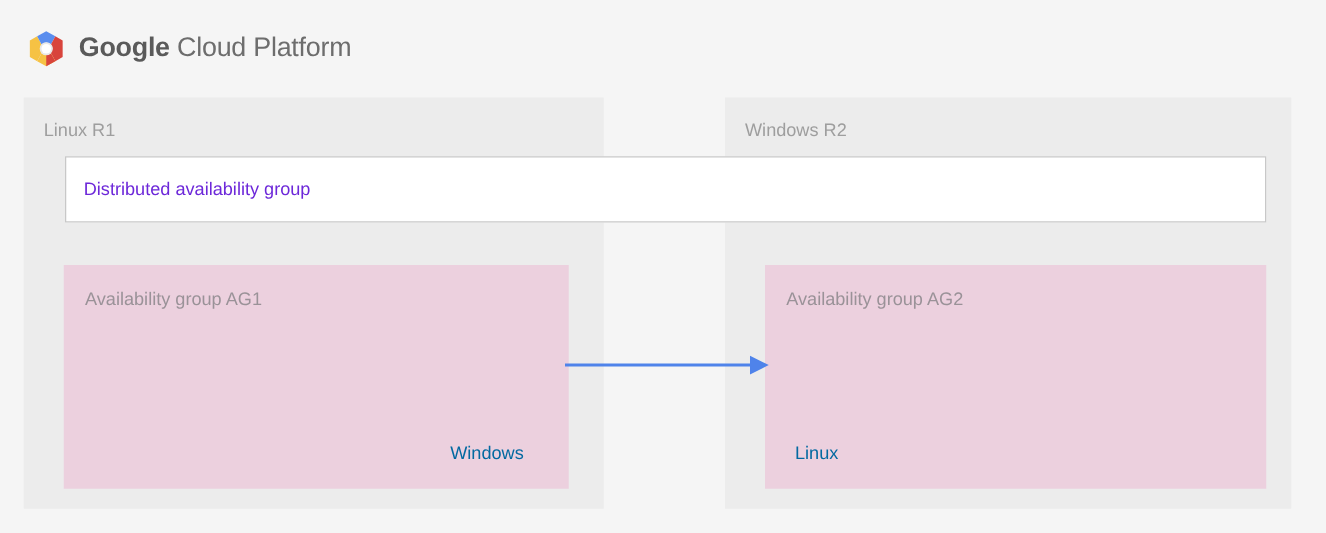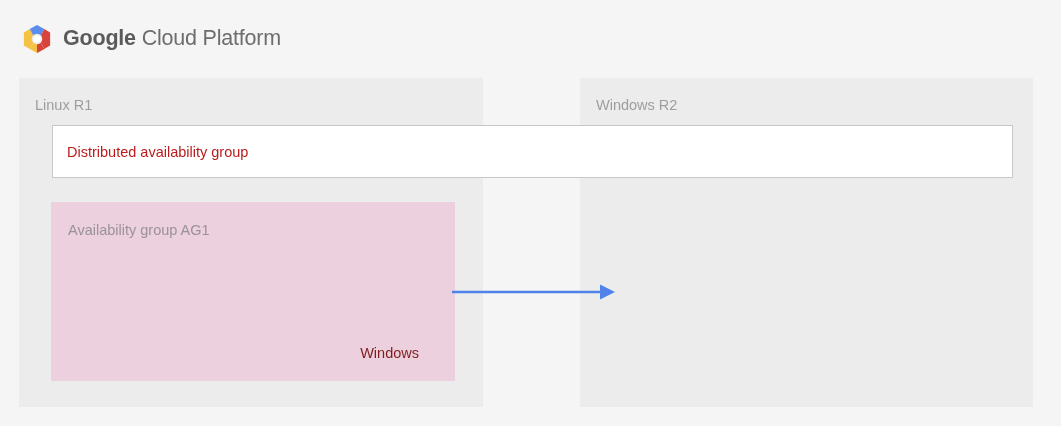--- a/index.html
+++ b/index.html
@@ -93,29 +93,30 @@
     background: #ffffff;
     border: 1px solid #c8c8c8;
     box-sizing: border-box;
   }
   #dag-band-label {
     position: absolute;
     left: 14px;
     top: 50%;
     transform: translateY(-50%);
     font-size: 14.5px;
-    color: #b91c1c;
+    color: #6d28d9;
     white-space: nowrap;
   }
 
   
   .ag-box {
     position: absolute;
     background: #ecd0de;
     box-sizing: border-box;
+    margin-top: 10px;
   }
   #ag-box-1 {
     left: 51px;
     top: 202px;
     width: 404px;
     height: 179px;
   }
   #ag-box-2 {
     left: 612px;
     top: 202px;
@@ -127,21 +128,21 @@
     left: 17px;
     top: 20px;
     font-size: 14.5px;
     color: #9a9298;
     white-space: nowrap;
   }
   .os-label {
     position: absolute;
     bottom: 20px;
     font-size: 14.5px;
-    color: #7f1d1d;
+    color: #0369a1;
     white-space: nowrap;
   }
   #ag-box-1 .os-label {
     right: 36px;
   }
   #ag-box-2 .os-label {
     left: 24px;
   }
 
   
@@ -189,19 +190,23 @@
 
   <div id="dag-band">
     <div id="dag-band-label">Distributed availability group</div>
   </div>
 
   <div class="ag-box" id="ag-box-1">
     <div class="ag-title">Availability group AG1</div>
     <div class="os-label">Windows</div>
   </div>
 
+  <div class="ag-box" id="ag-box-2">
+    <div class="ag-title">Availability group AG2</div>
+    <div class="os-label">Linux</div>
+  </div>
 
   <svg id="replication-arrow" viewBox="0 0 170 34" aria-hidden="true">
     <line x1="2" y1="17" x2="152" y2="17" stroke="#4f83ea" stroke-width="2.4"></line>
     <polygon points="150,9.5 165,17 150,24.5" fill="#4f83ea"></polygon>
   </svg>
 
 </div>
 
 </body></html>

